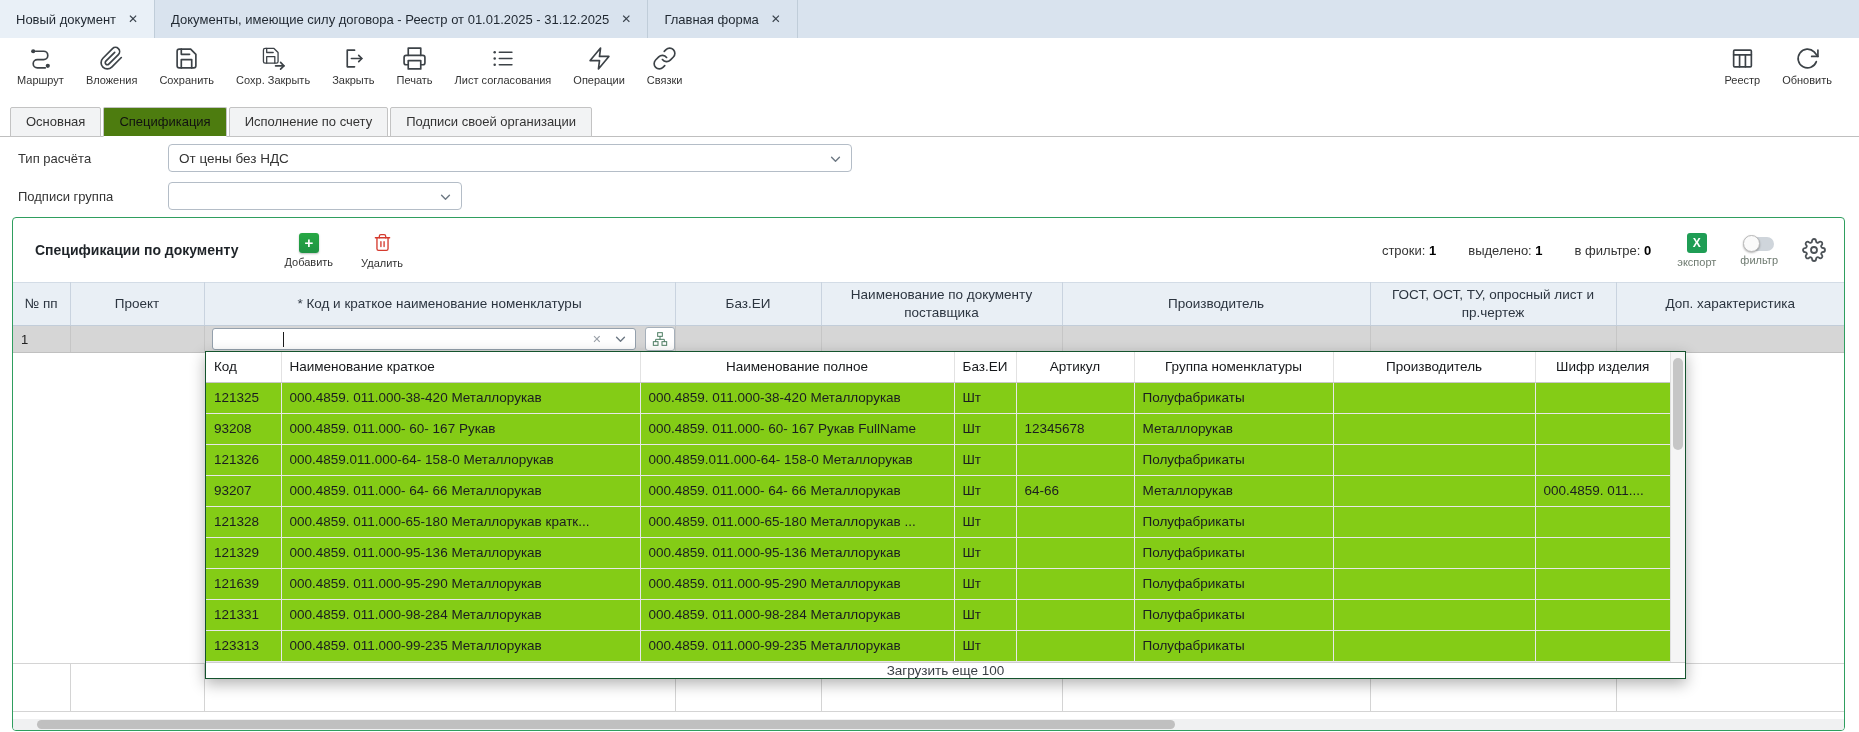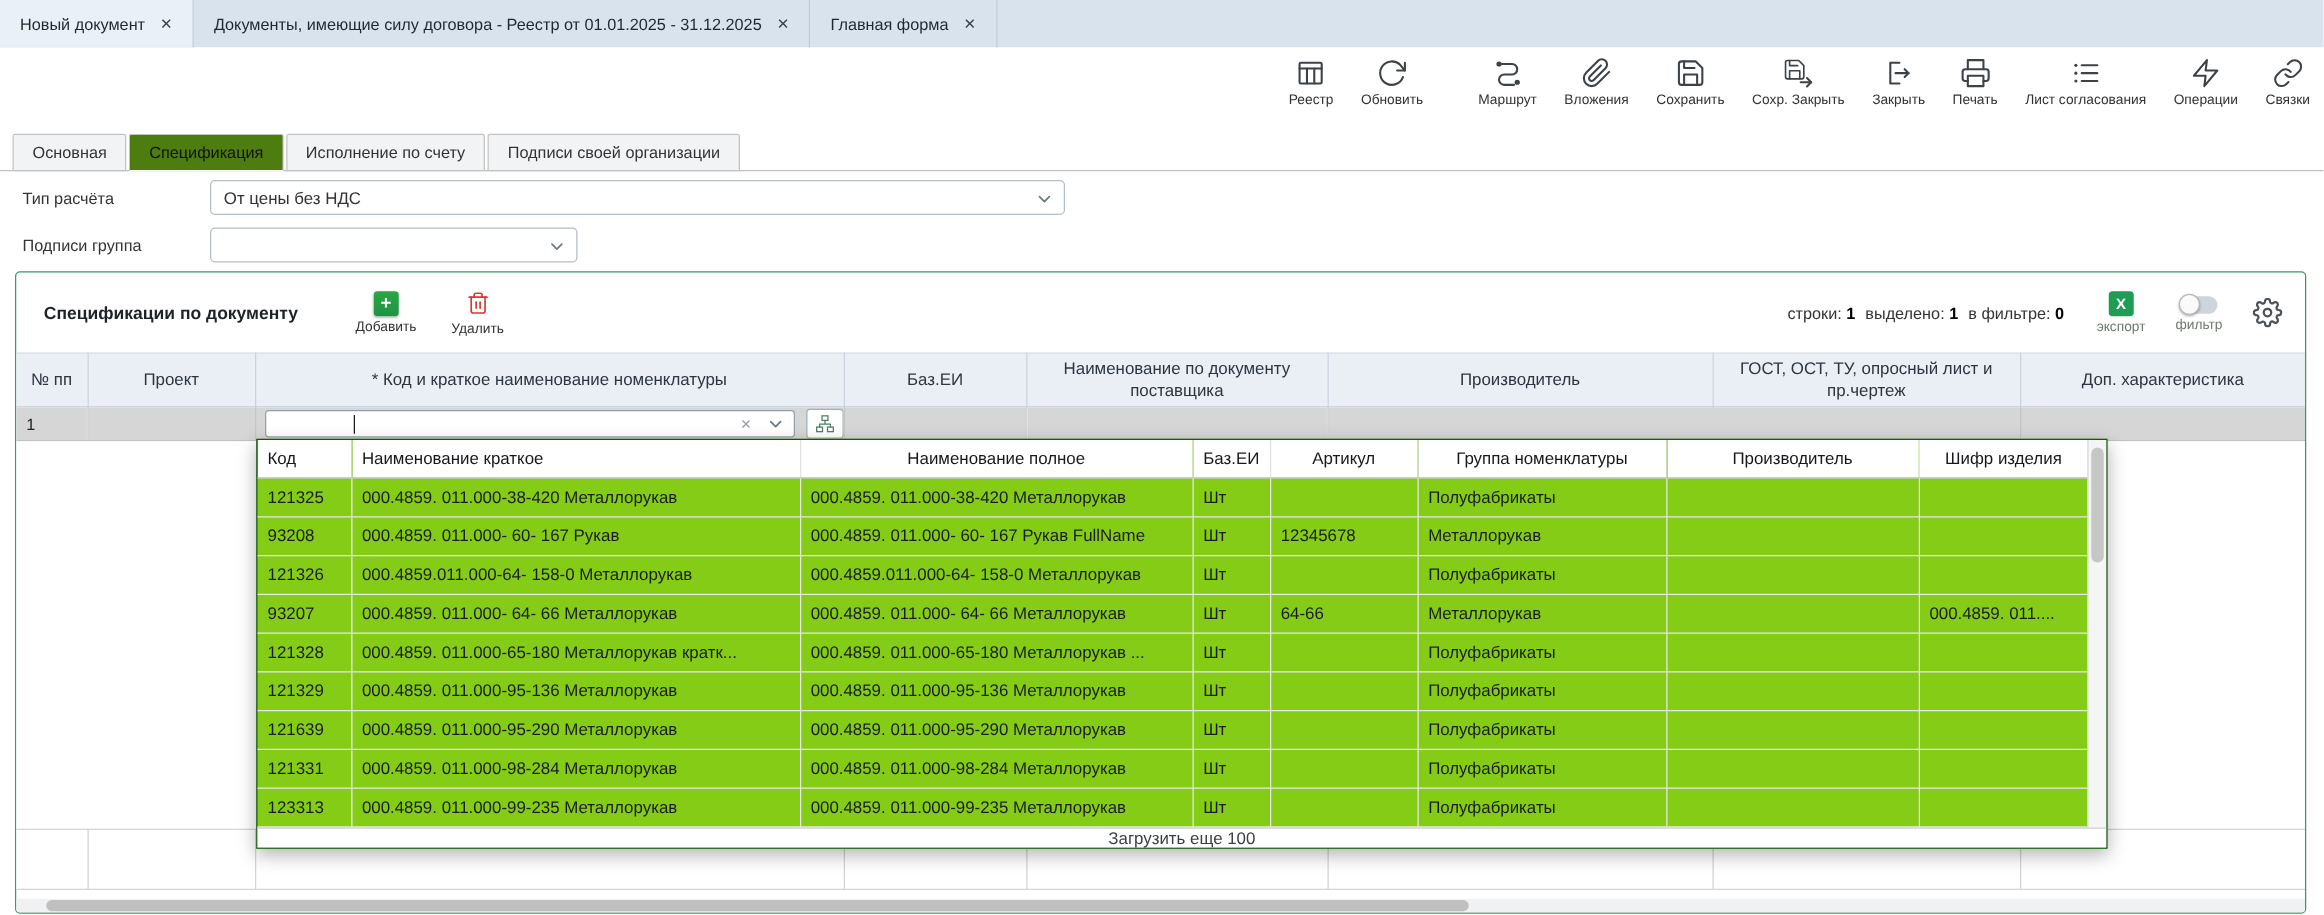--- a/index.html
+++ b/index.html
@@ -51,21 +51,21 @@
   .sec-title { font-size:14px; font-weight:bold; color:#1e2328; margin-right:46px; white-space:nowrap; }
   .sec-btn { display:flex; flex-direction:column; align-items:center; gap:3px; margin-right:28px; cursor:pointer;
              background:none; border:none; font-family:inherit; }
   .add-ic { width:20px; height:20px; border-radius:3px; background:linear-gradient(var(--add-green,#27a844),#1e9343);
             color:#fff; font-size:15px; font-weight:bold; display:flex; align-items:center; justify-content:center;
             line-height:1; box-shadow:0 1px 2px rgba(0,0,0,.25); }
   .del-ic { height:22px; display:flex; align-items:center; }
   .del-ic svg { width:19px; height:21px; stroke:var(--delete-red,#d53a2e); fill:none; stroke-width:1.7;
                 stroke-linecap:round; stroke-linejoin:round; }
   .sec-btn-label { font-size:11px; color:#333; }
-  .sec-stats { margin-left:auto; display:flex; gap:8px; font-size:13px; color:#333; align-items:center; margin-right:26px; white-space:nowrap; }
+  .sec-stats { margin-left:auto; display:flex; gap:32px; font-size:13px; color:#333; align-items:center; margin-right:26px; white-space:nowrap; }
   .sec-stats b { font-weight:bold; color:#000; }
   .xl-ic { width:20px; height:20px; background:var(--excel-green,#1f9d55); border-radius:3px; color:#fff;
            font-weight:bold; font-size:12px; display:flex; align-items:center; justify-content:center; }
   .muted-label { font-size:11px; color:#6e7a70; }
   .toggle { width:30px; height:14px; border-radius:8px; background:#cfd5db; position:relative; display:inline-block; margin-top:3px; }
   .knob { position:absolute; left:-1px; top:-2px; width:17px; height:17px; border-radius:50%; background:#fafafa;
           border:1px solid #b9b9b9; box-shadow:0 1px 2px rgba(0,0,0,.3); }
   .gear { margin-left:4px; display:flex; cursor:pointer; }
   .gear svg { width:24px; height:24px; stroke:#4c5257; fill:none; stroke-width:1.8;
               stroke-linecap:round; stroke-linejoin:round; }
@@ -130,42 +130,20 @@
       <span>Документы, имеющие силу договора - Реестр от 01.01.2025 - 31.12.2025</span>
       <span class="wtab-close">✕</span>
     </div>
     <div class="wtab">
       <span>Главная форма</span>
       <span class="wtab-close">✕</span>
     </div>
   </div>
 
   <div class="toolbar">
-    <div class="tb-group right">
-      <div class="tb-btn">
-        <span class="tb-icon">
-          <svg viewBox="0 0 24 24">
-              <rect x="3.5" y="4" width="17" height="16" rx="1"></rect>
-              <path d="M3.5 8.5h17"></path>
-              <path d="M9.2 8.5V20"></path>
-              <path d="M14.8 8.5V20"></path>
-            </svg>
-        </span>
-        <span class="tb-label">Реестр</span>
-      </div>
-      <div class="tb-btn">
-        <span class="tb-icon">
-          <svg viewBox="0 0 24 24">
-              <polyline points="22 4 22 10 16 10"></polyline>
-              <path d="M20.49 15a9 9 0 1 1-2.12-9.36L22 10"></path>
-            </svg>
-        </span>
-        <span class="tb-label">Обновить</span>
-      </div>
-    </div>
     <div class="tb-group left">
       <div class="tb-btn">
         <span class="tb-icon">
           <svg viewBox="0 0 24 24">
               <circle cx="5" cy="5" r="2" fill="#3c4247" stroke="none"></circle>
               <circle cx="19" cy="19" r="2" fill="#3c4247" stroke="none"></circle>
               <path d="M7.2 5H15a4 4 0 0 1 0 8H9a4 4 0 0 0 0 8h7.6"></path>
             </svg>
         </span>
         <span class="tb-label">Маршрут</span>
@@ -244,20 +222,42 @@
         <span class="tb-label">Операции</span>
       </div>
       <div class="tb-btn">
         <span class="tb-icon">
           <svg viewBox="0 0 24 24">
               <path d="M10 13a5 5 0 0 0 7.54.54l3-3a5 5 0 0 0-7.07-7.07l-1.72 1.71"></path>
               <path d="M14 11a5 5 0 0 0-7.54-.54l-3 3a5 5 0 0 0 7.07 7.07l1.71-1.71"></path>
             </svg>
         </span>
         <span class="tb-label">Связки</span>
+      </div>
+    </div>
+    <div class="tb-group right">
+      <div class="tb-btn">
+        <span class="tb-icon">
+          <svg viewBox="0 0 24 24">
+              <rect x="3.5" y="4" width="17" height="16" rx="1"></rect>
+              <path d="M3.5 8.5h17"></path>
+              <path d="M9.2 8.5V20"></path>
+              <path d="M14.8 8.5V20"></path>
+            </svg>
+        </span>
+        <span class="tb-label">Реестр</span>
+      </div>
+      <div class="tb-btn">
+        <span class="tb-icon">
+          <svg viewBox="0 0 24 24">
+              <polyline points="22 4 22 10 16 10"></polyline>
+              <path d="M20.49 15a9 9 0 1 1-2.12-9.36L22 10"></path>
+            </svg>
+        </span>
+        <span class="tb-label">Обновить</span>
       </div>
     </div>
   </div>
 
   <div class="ftabs">
     <div class="ftab">Основная</div>
     <div class="ftab active">Спецификация</div>
     <div class="ftab">Исполнение по счету</div>
     <div class="ftab">Подписи своей организации</div>
   </div>

